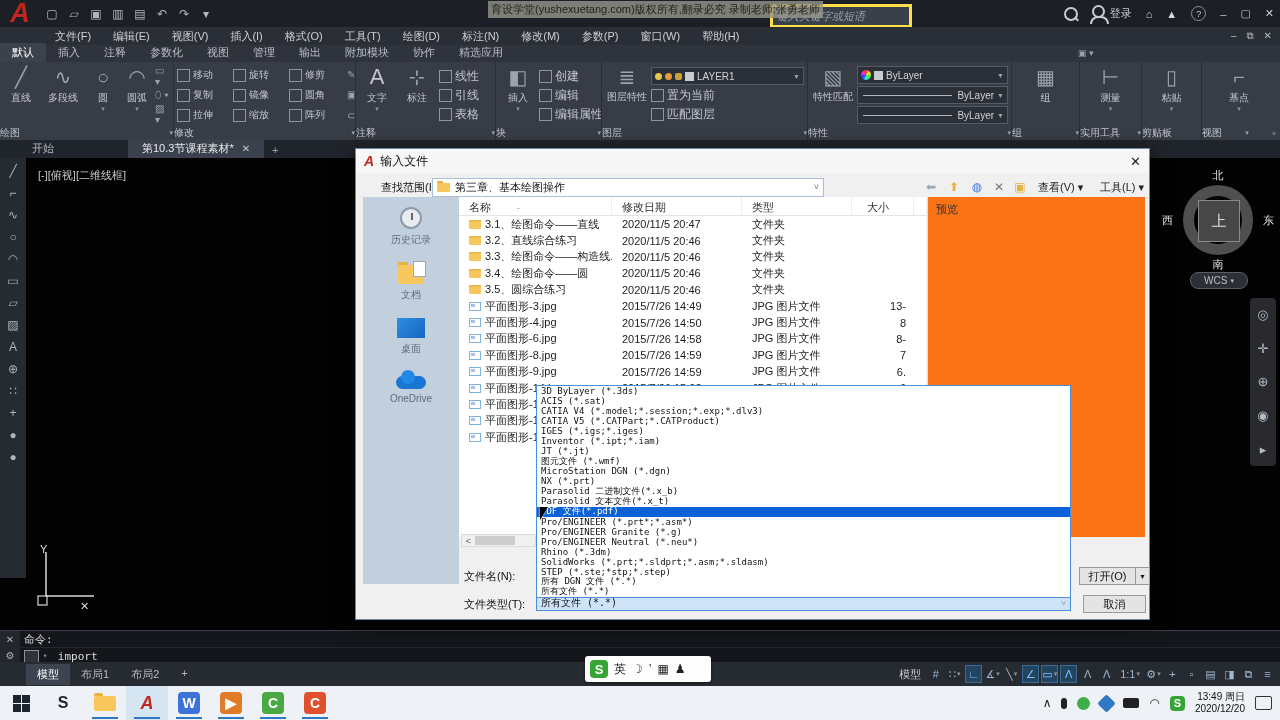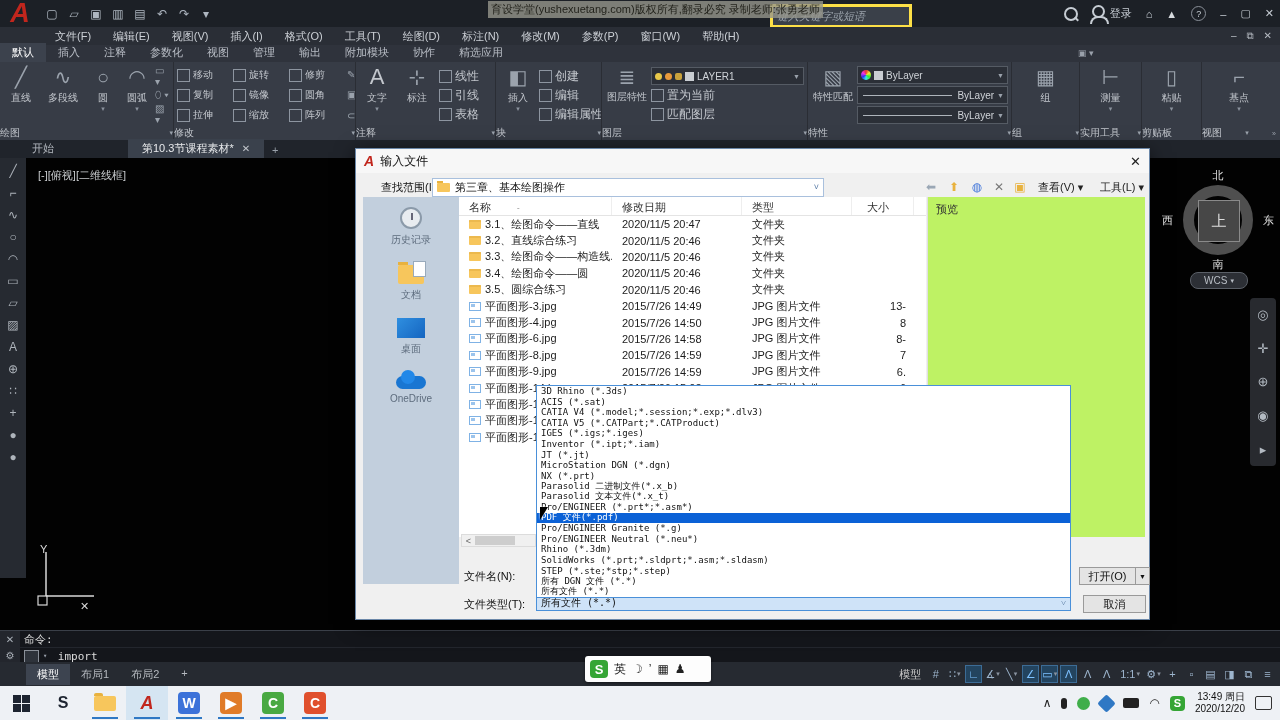--- a/index.html
+++ b/index.html
@@ -172,21 +172,21 @@
   .frow{display:flex;height:16.4px;align-items:center;color:#1c1c1c;}
   .frow div{padding-left:10px;box-sizing:border-box;white-space:nowrap;overflow:hidden;}
   .frow .c-size{text-align:right;padding-right:8px;padding-left:0;justify-content:flex-end;}
   .fico{width:12px;height:9px;display:inline-block;margin-right:4px;vertical-align:-1px;}
   .frow.ic-folder .fico{background:#f7c65c;border-radius:1px;box-shadow:inset 0 2px 0 #ecb94e;}
   .frow.ic-image .fico{background:#fff;border:1px solid #7fb2e5;box-sizing:border-box;position:relative;}
   .frow.ic-image .fico::after{content:"";position:absolute;left:1px;top:1px;width:4px;height:3px;background:#9cc4ec;}
   #hscroll{position:absolute;left:105px;top:385px;width:75px;height:13px;background:#f0f0f0;border:1px solid #dcdcdc;display:flex;align-items:center;box-sizing:border-box;}
   #hscroll .arr{width:13px;color:#666;font-size:9px;text-align:center;}
   #hscroll .thumb{width:40px;height:9px;background:#cdcdcd;}
-  #preview{position:absolute;left:571px;top:48px;width:217px;height:340px;background:#bef264;border-left:1px solid #e0e0e0;}
+  #preview{position:absolute;left:571px;top:48px;width:217px;height:340px;background:#f97316;border-left:1px solid #e0e0e0;}
   #preview .plabel{margin:5px 0 0 8px;color:#333;}
   #fname-row{position:absolute;left:0;top:418px;width:795px;height:18px;}
   #fname-label{position:absolute;left:108px;top:2px;}
   #fname-input{position:absolute;left:180px;top:0;width:535px;height:17px;background:#fff;border:1px solid #adadad;box-sizing:border-box;}
   #open-btn{position:absolute;left:723px;top:0;width:57px;height:18px;background:#e4e4e4;border:1px solid #9a9a9a;
             display:flex;align-items:center;justify-content:center;box-sizing:border-box;}
   #open-split{position:absolute;left:780px;top:0;width:14px;height:18px;background:#e4e4e4;border:1px solid #9a9a9a;border-left:none;
             display:flex;align-items:center;justify-content:center;font-size:7px;box-sizing:border-box;}
   #ftype-row{position:absolute;left:0;top:446px;width:795px;height:18px;}
   #ftype-label{position:absolute;left:108px;top:2px;}
@@ -845,33 +845,34 @@
     <div id="ftype-row">
       <span id="ftype-label">文件类型(T):</span>
       <div id="ftype-combo">
         <span>所有文件 (*.*)</span>
         <span class="car">˅</span>
       </div>
       <div id="cancel-btn">取消</div>
     </div>
     <div id="ftype-list">
 
-    <div class="opt">3D Rhino (*.3ds)</div>
+    <div class="opt">3D ByLayer (*.3ds)</div>
         <div class="opt">ACIS (*.sat)</div>
         <div class="opt">CATIA V4 (*.model;*.session;*.exp;*.dlv3)</div>
         <div class="opt">CATIA V5 (*.CATPart;*.CATProduct)</div>
         <div class="opt">IGES (*.igs;*.iges)</div>
         <div class="opt">Inventor (*.ipt;*.iam)</div>
         <div class="opt">JT (*.jt)</div>
+        <div class="opt">图元文件 (*.wmf)</div>
         <div class="opt">MicroStation DGN (*.dgn)</div>
         <div class="opt">NX (*.prt)</div>
         <div class="opt">Parasolid 二进制文件(*.x_b)</div>
         <div class="opt">Parasolid 文本文件(*.x_t)</div>
+        <div class="opt sel">PDF 文件(*.pdf)</div>
         <div class="opt">Pro/ENGINEER (*.prt*;*.asm*)</div>
-        <div class="opt sel">PDF 文件(*.pdf)</div>
         <div class="opt">Pro/ENGINEER Granite (*.g)</div>
         <div class="opt">Pro/ENGINEER Neutral (*.neu*)</div>
         <div class="opt">Rhino (*.3dm)</div>
         <div class="opt">SolidWorks (*.prt;*.sldprt;*.asm;*.sldasm)</div>
         <div class="opt">STEP (*.ste;*stp;*.step)</div>
         <div class="opt">所有 DGN 文件 (*.*)</div>
         <div class="opt">所有文件 (*.*)</div>
       </div>
     <div id="cursor"></div>
   </div>

